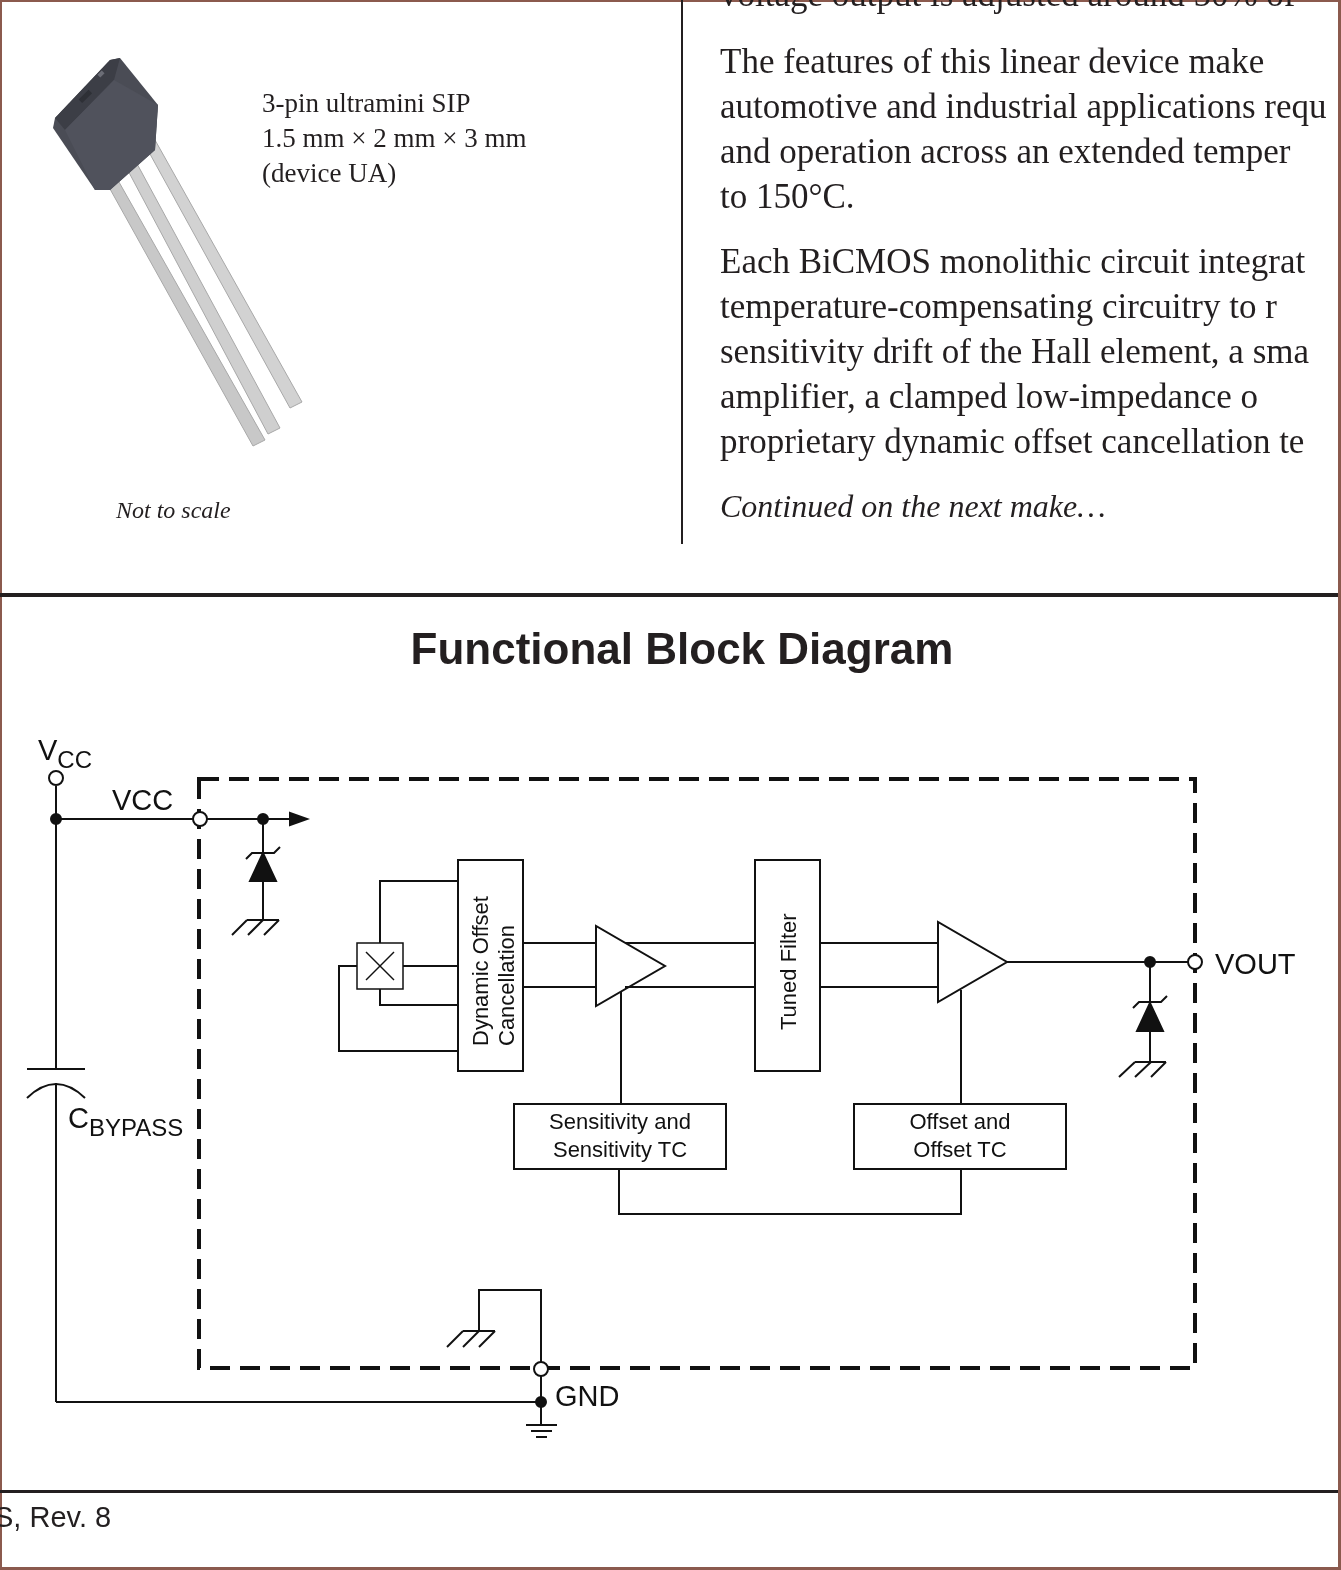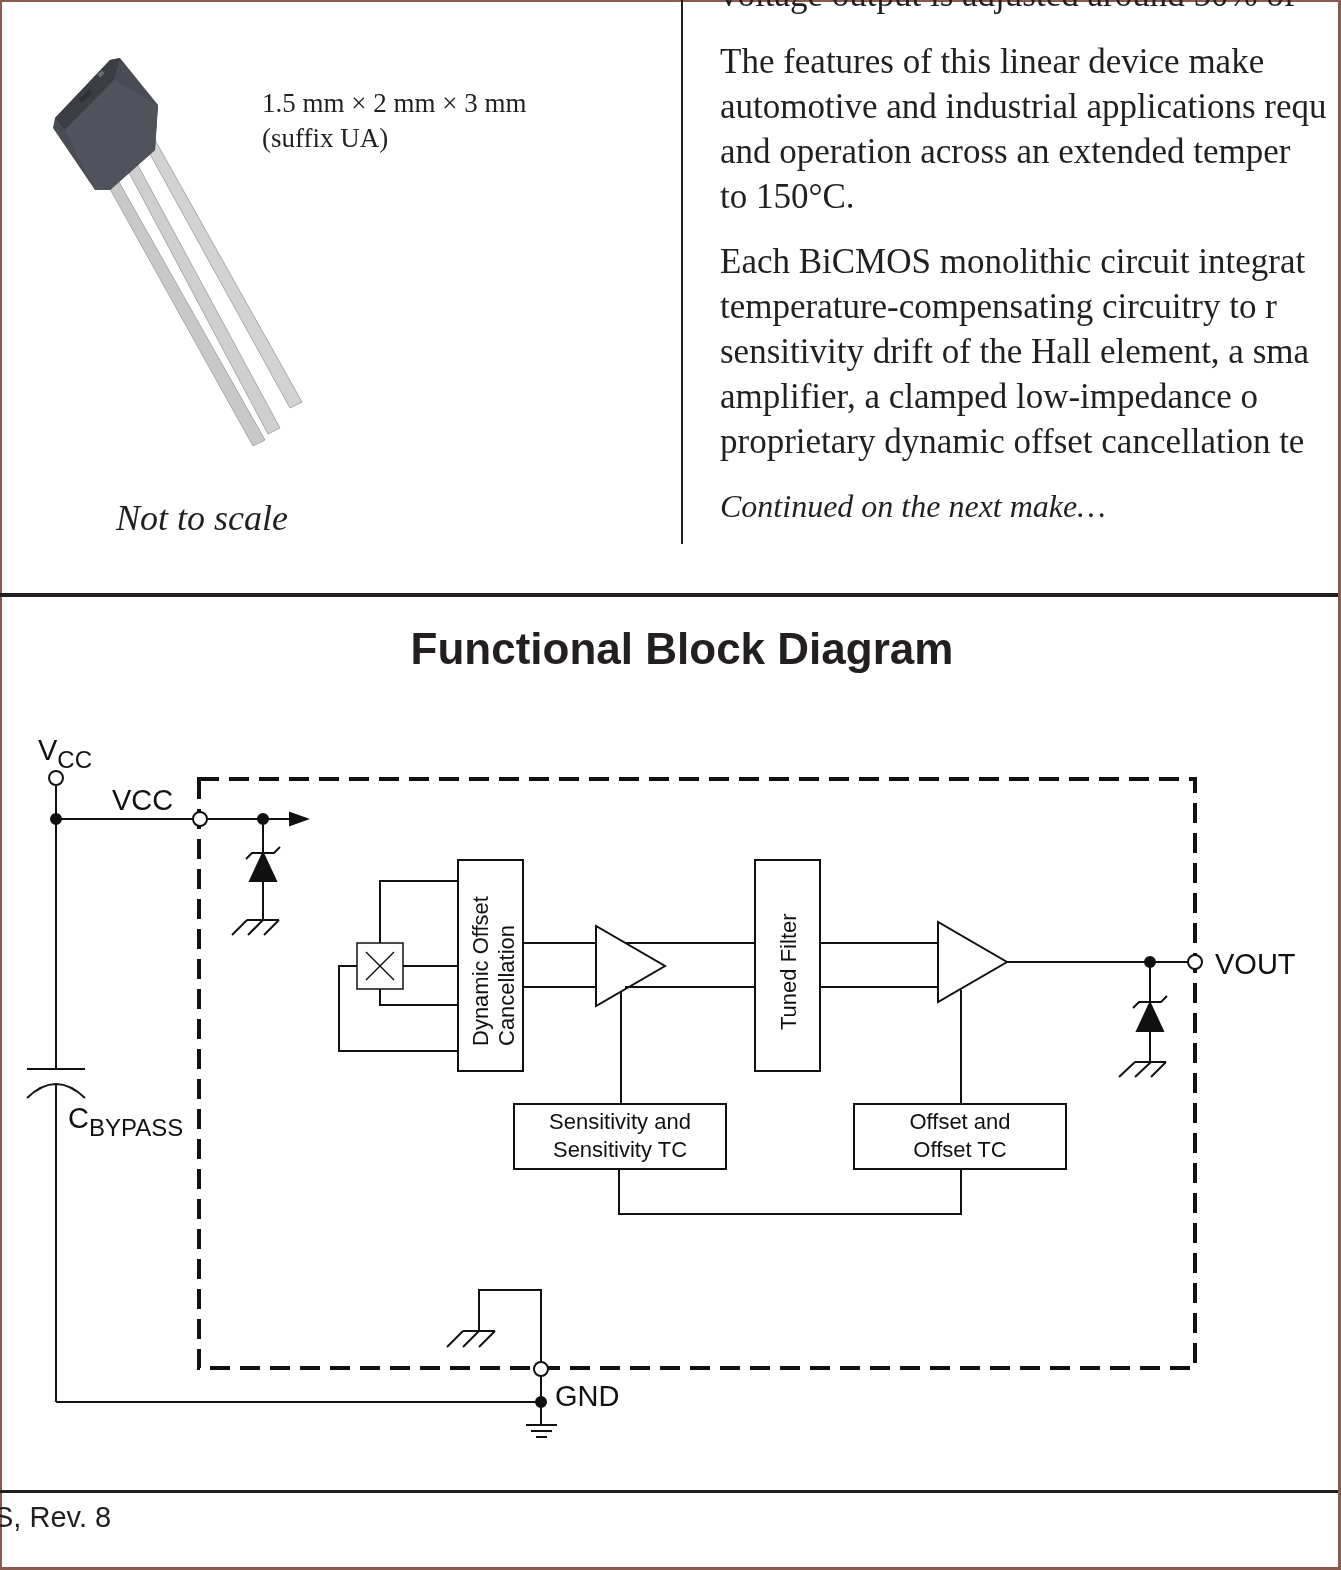--- a/index.html
+++ b/index.html
@@ -2,21 +2,21 @@
 <html><head>
 <meta charset="utf-8">
 <style>
   html, body { margin:0; padding:0; }
   body { width:1341px; height:1570px; position:relative; overflow:hidden; background:#fff; }
   .rborder { position:absolute; right:0; top:0; width:3px; height:1570px; background:#8b5a4e; }
   .bborder { position:absolute; left:0; bottom:0; width:1341px; height:3px; background:#8b5a4e; }
   .serif { font-family:"Liberation Serif", "DejaVu Serif", serif; color:#231f20; }
   .sans { font-family:"Liberation Sans", "DejaVu Sans", sans-serif; color:#231f20; }
   .pkg-caption { position:absolute; left:262px; top:86px; font-size:27px; line-height:35px; white-space:nowrap; }
-  .not-to-scale { position:absolute; left:116px; top:497px; font-size:36px; font-style:italic; }
+  .not-to-scale { position:absolute; left:116px; top:497px; font-size:24px; font-style:italic; }
   .col-divider { position:absolute; left:681px; top:0; width:2px; height:544px; background:#231f20; }
   .text-col { position:absolute; left:716px; top:0; width:640px; overflow:hidden; height:560px; }
   .text-col-inner { position:absolute; left:0; width:700px; font-size:35px; line-height:45px; white-space:nowrap; }
   .para-top { top:-28px; }
   .para1 { top:39px; }
   .para2 { top:239px; }
   .cont { position:absolute; top:488px; left:0; font-size:32px; font-style:italic; white-space:nowrap; }
   .clip-right { position:absolute; left:4px; top:0; width:622px; height:560px; overflow:hidden; }
   .rule-top { position:absolute; left:0; top:593px; width:1338px; height:4px; background:#231f20; }
   .diagram-title { position:absolute; left:0; width:1364px; top:624px; text-align:center; font-size:44px; font-weight:bold; }
@@ -44,22 +44,23 @@
   <g>
     <polygon points="15,68 70,10 80,8 118,55 115,100 70,140 55,140 13,78" fill="#4a4c55"></polygon>
     <polygon points="15,68 70,10 80,8 74,30 25,80" fill="#3c3e46"></polygon>
     <polygon points="25,80 74,30 118,55 115,100 70,140 55,140" fill="#50525c"></polygon>
     <rect x="38" y="44" width="14" height="5" fill="#2e3036" transform="rotate(-45 45 46)"></rect>
     <rect x="58" y="22" width="6" height="4" fill="#6b6d76" transform="rotate(-45 61 24)"></rect>
   </g>
 </svg>
 
 <div class="pkg-caption serif">
+  <div>3-pin ultramini SIP</div>
   <div>1.5 mm × 2 mm × 3 mm</div>
-  <div>(suffix UA)</div>
+  <div>(device UA)</div>
 </div>
 <div class="not-to-scale serif">Not to scale</div>
 
 <div class="col-divider"></div>
 
 <div class="text-col serif">
   <div class="clip-right">
     <div class="text-col-inner para-top">voltage output is adjusted around 50% of</div>
     <div class="text-col-inner para1">
       <div>The features of this linear device make</div>

